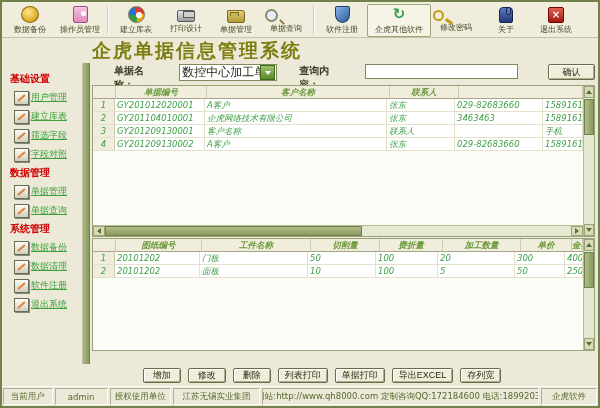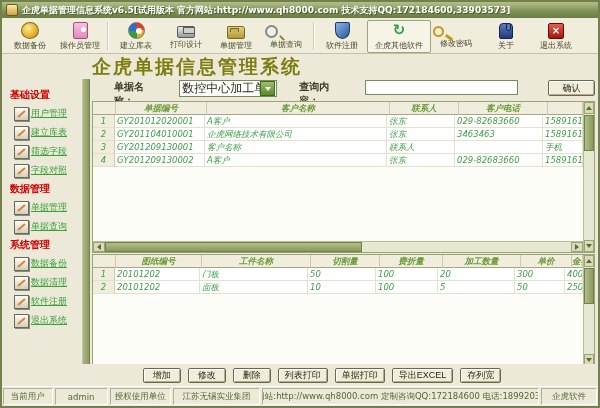--- a/index.html
+++ b/index.html
@@ -98,24 +98,20 @@
   .statusbar{height:17px;flex:0 0 17px;background:#ece9d8;border-top:1px solid #fff;display:flex;align-items:stretch;padding:1px 1px;gap:2px;}
   .st-cell{border:1px solid;border-color:#b4b096 #fff #fff #b4b096;font-size:8.5px;color:#55682e;
     display:flex;align-items:center;justify-content:center;white-space:nowrap;overflow:hidden;padding:0 4px;box-sizing:border-box;}
   .st0{width:58px;} .st1{width:62px;} .st2{width:72px;} .st3{width:104px;} .st4{flex:1 1 auto;} .st5{width:66px;}
 </style>
 </head>
 <body>
 
 <div class="window">
 
-  <div class="titlebar">
-    <span class="app-ico"></span>
-    <span class="title-text">企虎单据管理信息系统v6.5[试用版本 官方网站:http://www.qh8000.com 技术支持QQ:172184600,33903573]</span>
-  </div>
 
   <div class="toolbar">
     <div class="tb-item">
       <div class="tb-icon ico-backup"></div>
       <div class="tb-label">数据备份</div>
     </div>
     <div class="tb-item">
       <div class="tb-icon ico-operator"></div>
       <div class="tb-label">操作员管理</div>
     </div>
@@ -228,21 +224,20 @@
         <button class="confirm">确认</button>
       </div>
 
       <div class="tablebox orders">
         <div class="tmain">
           <div class="thead">
             <div class="cell oc0 num"></div>
             <div class="cell oc1">单据编号</div>
             <div class="cell oc2">客户名称</div>
             <div class="cell oc3">联系人</div>
-            <div class="cell oc4">客户电话</div>
             <div class="cell oc5"></div>
           </div>
           <div class="trow">
             <div class="cell oc0 num">1</div>
             <div class="cell oc1">GY201012020001</div>
             <div class="cell oc2">A客户</div>
             <div class="cell oc3">张东</div>
             <div class="cell oc4">029-82683660</div>
             <div class="cell oc5">158916183</div>
           </div>

